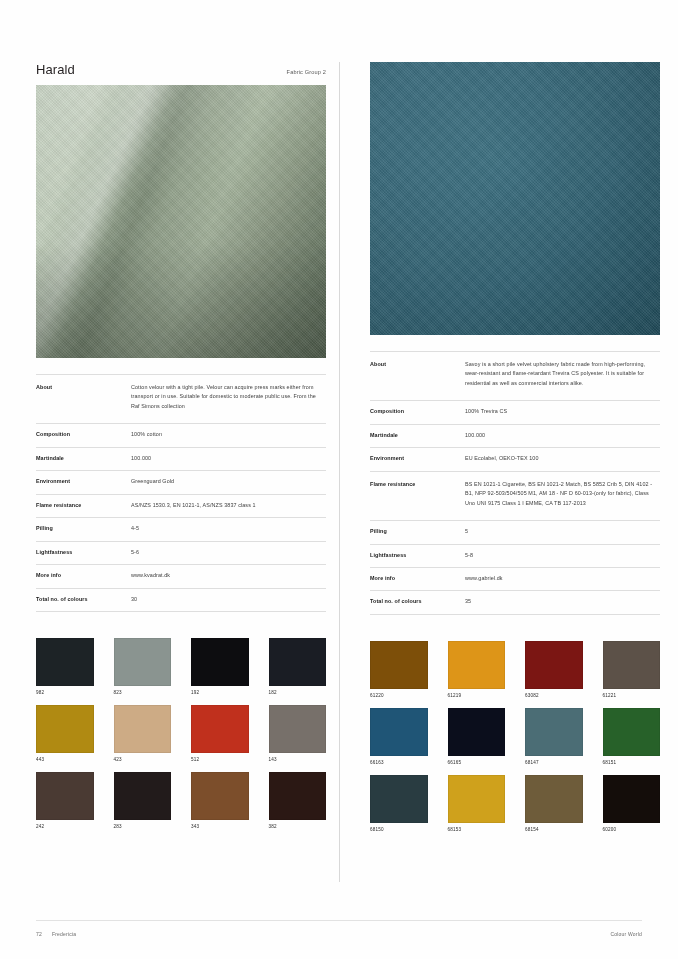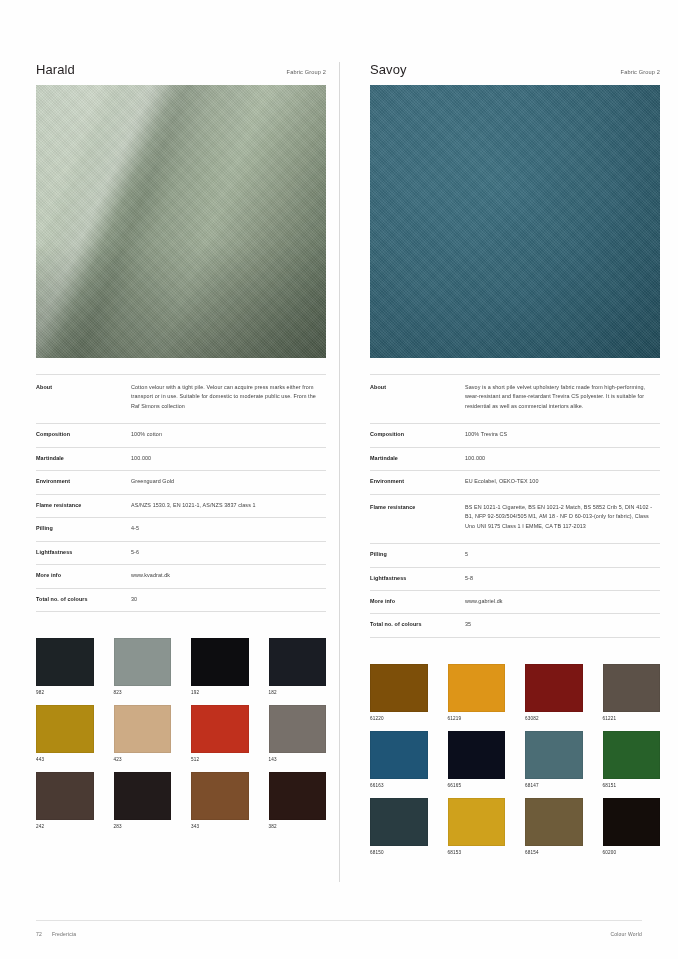--- a/index.html
+++ b/index.html
@@ -286,24 +286,20 @@
         </div>
         <div class="sw-cell">
           <div class="sw-chip" style="background-color: rgb(43, 24, 20);"></div>
           <div class="sw-label">382</div>
         </div>
       </div>
     </div>
 
     <div class="col right">
 
-      <div class="fab-head">
-        <div class="fab-name">Savoy</div>
-        <div class="fab-group">Fabric Group 2</div>
-      </div>
 
       <div class="fab-photo photo-savoy">
         <div class="f1"></div>
           <div class="f2"></div>
         <div class="grain"></div>
       </div>
 
       <table class="spec">
         <tbody>
             <tr class="tall">

